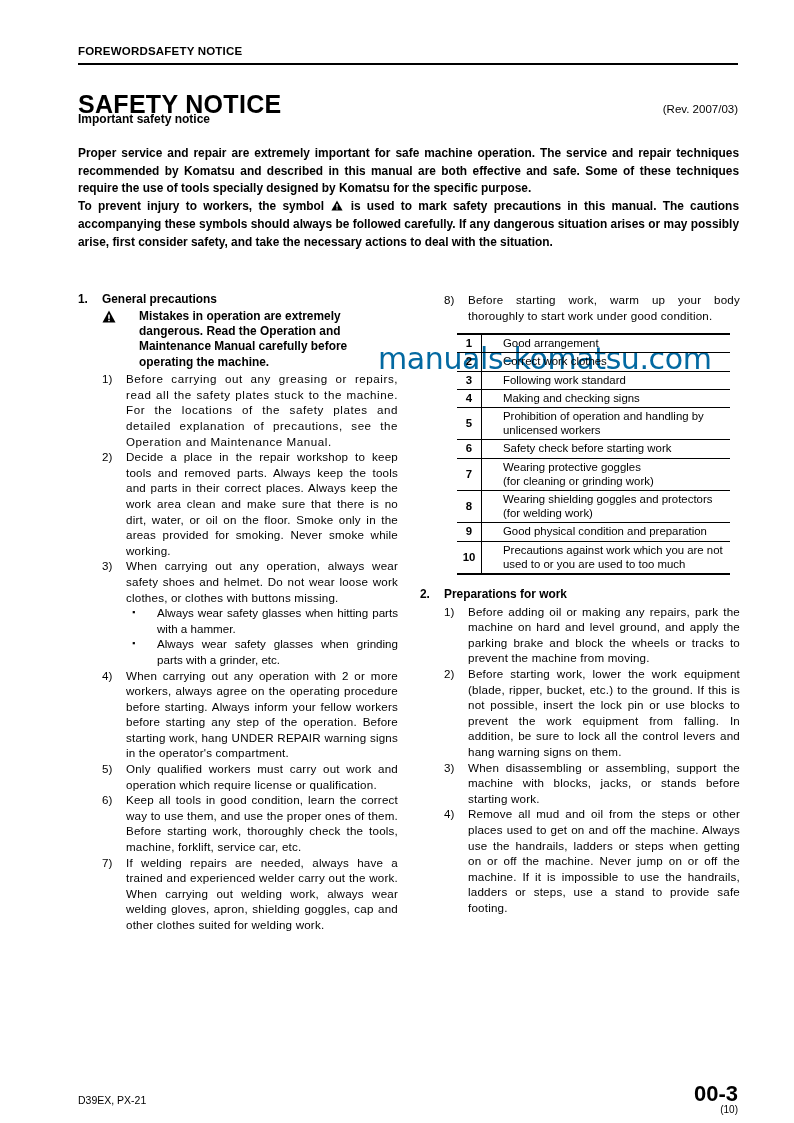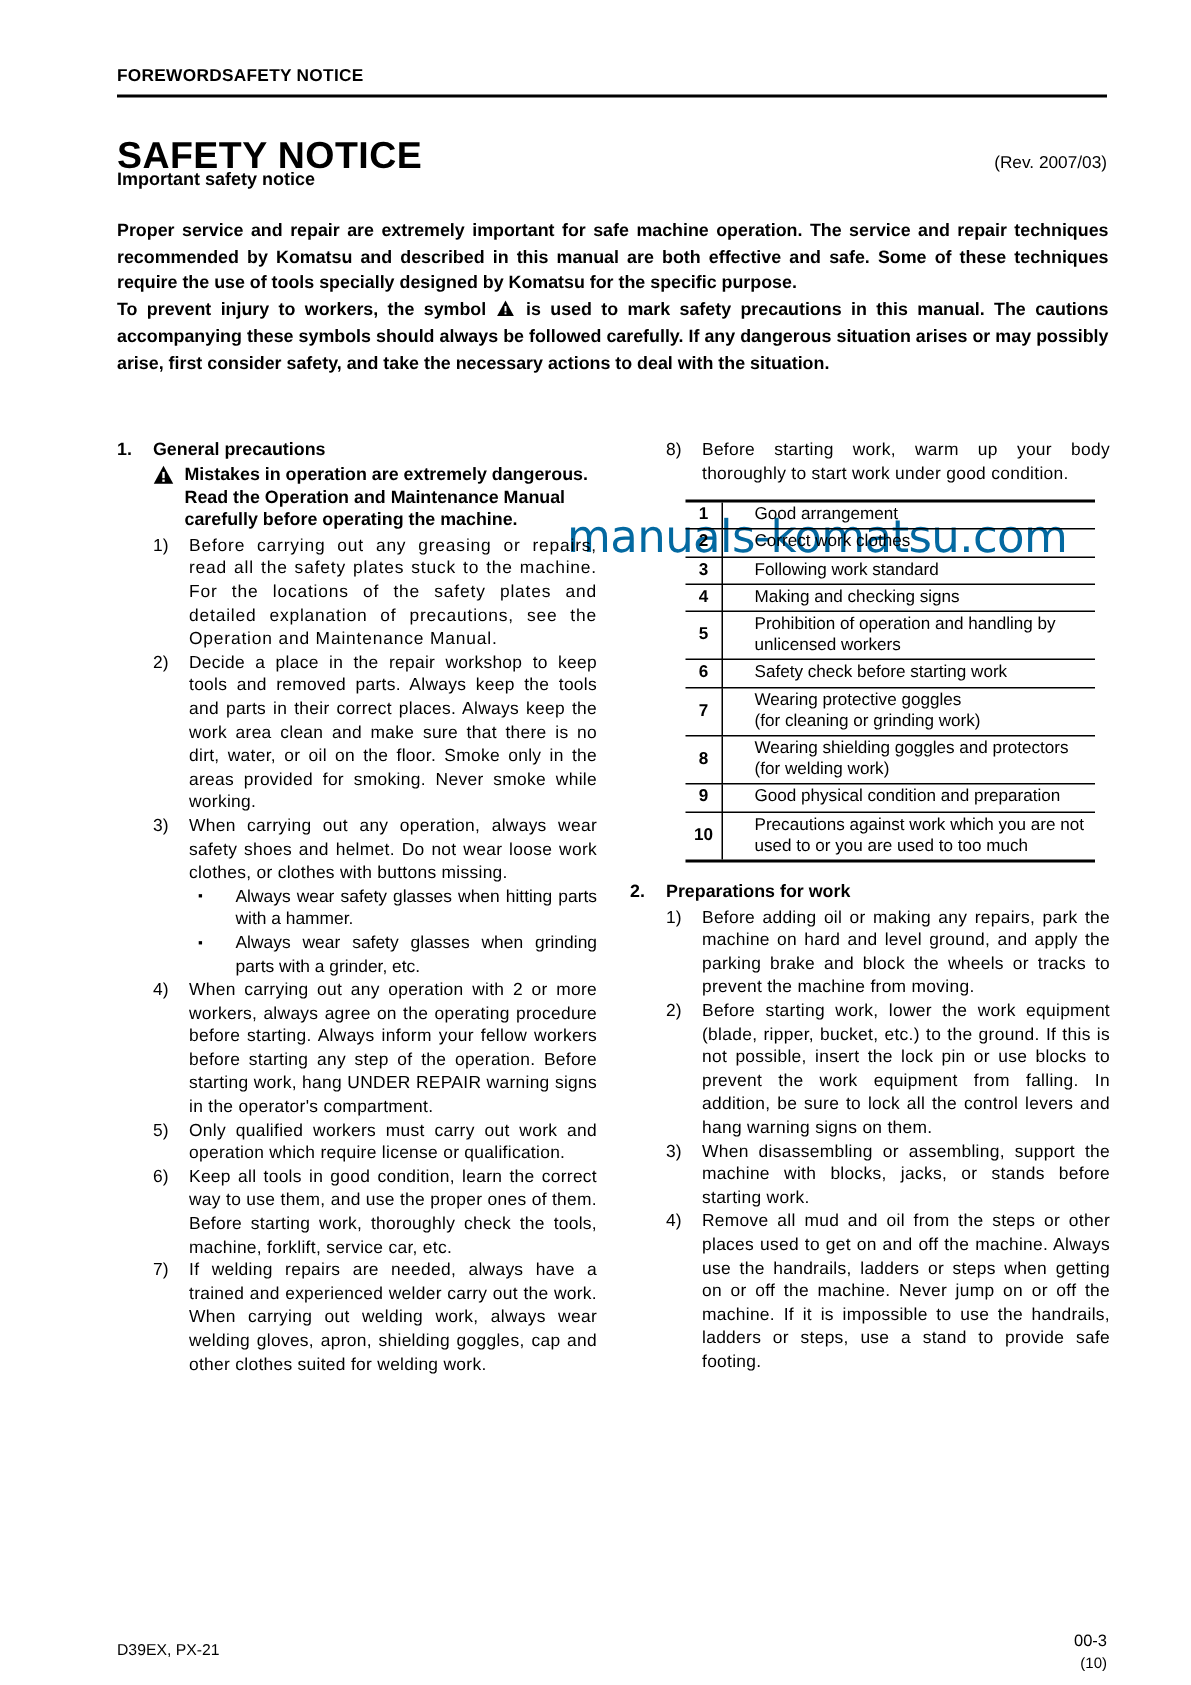--- a/index.html
+++ b/index.html
@@ -112,21 +112,21 @@
   
   .warn {
     display: flex;
     font-weight: bold;
     font-size: 11.9px;
     line-height: 15.4px;
     margin-left: 24px;
     margin-bottom: 1px;
   }
   .warn-icon { width: 21px; flex: none; padding-top: 1px; }
-  .warn-text { flex: 1; }
+  .warn-text { flex: 1; margin-left: 16px; }
 
   
   .li {
     display: flex;
     margin-left: 24px;
     text-align: justify;
   }
   .li-num { width: 24px; flex: none; font-weight: normal; }
   .li-body { flex: 1; }
 
@@ -199,22 +199,22 @@
     top: 1094px;
     font-size: 10.5px;
   }
   .footer-right {
     position: absolute;
     right: 56px;
     top: 1085px;
     text-align: right;
   }
   .footer-page {
-    font-size: 11px;
-    font-weight: normal;
+    font-size: 22px;
+    font-weight: bold;
     line-height: 18px;
     text-align: right;
   }
   .footer-sub {
     font-size: 10px;
     line-height: 13px;
   }
 </style>
 </head>
 <body>

